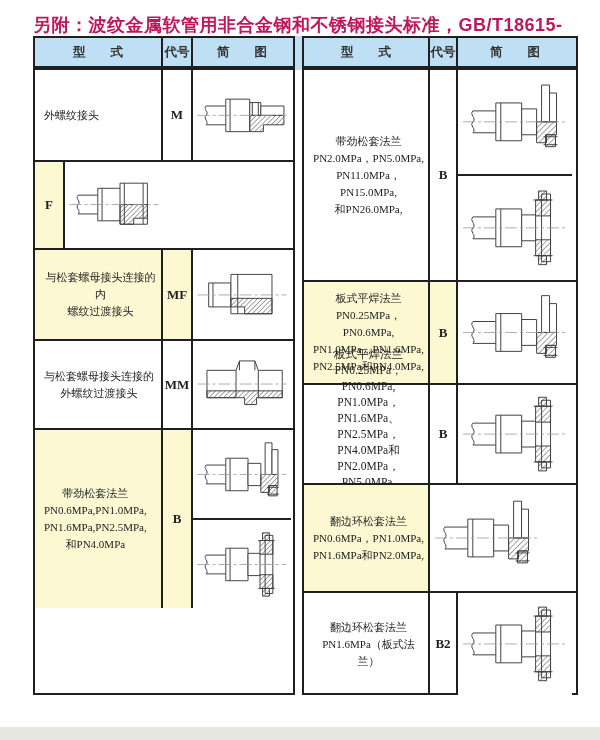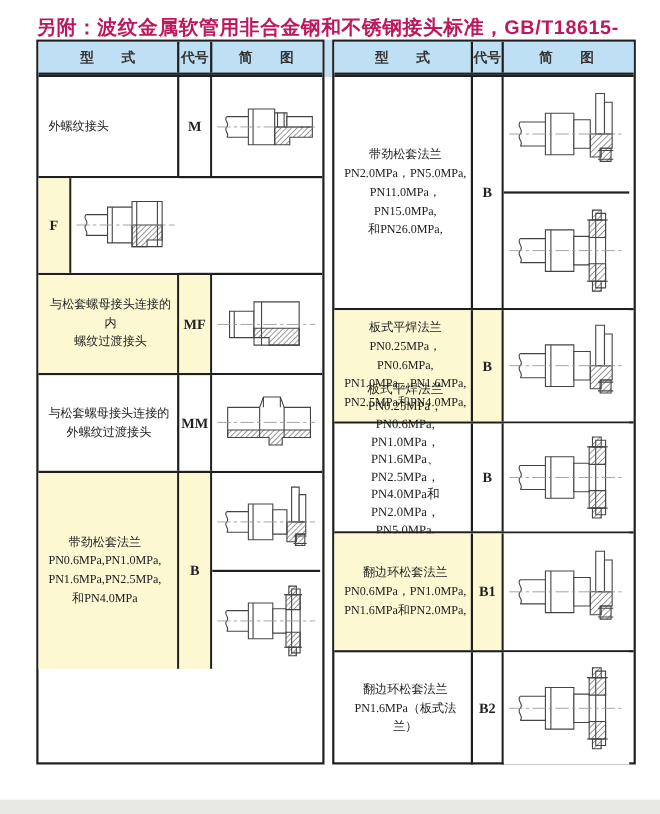--- a/index.html
+++ b/index.html
@@ -359,21 +359,20 @@
                 <line x1="3" y1="42" x2="107" y2="42" stroke="#999" stroke-width="0.8" stroke-dasharray="12 3 3 3"></line>
               </svg></span>
           </div>
       </div>
     </div>
 
     <div class="row" style="height:108px">
       <div class="cell c-type hl">翻边环松套法兰
 PN0.6MPa，PN1.0MPa,
 PN1.6MPa和PN2.0MPa,</div>
-      <div class="cell c-code hl">B1</div>
       <div class="cell c-diag">
         <div class="sub">
             <span class="fig"><svg viewBox="0 0 110 84" preserveAspectRatio="xMidYMid meet">
                 <defs>
                   <pattern id="hp12" width="4" height="4" patternUnits="userSpaceOnUse" patternTransform="rotate(45)">
                     <line x1="0" y1="0" x2="0" y2="4" stroke="#444444" stroke-width="1"></line>
                   </pattern>
                 </defs>
                 <g stroke="#444444" stroke-width="1" fill="none">
                   <path d="M36,31 H13 M36,53 H13 M13,31 c-4,4 4,7 0,11 c-4,4 4,7 0,11" fill="none"></path>

